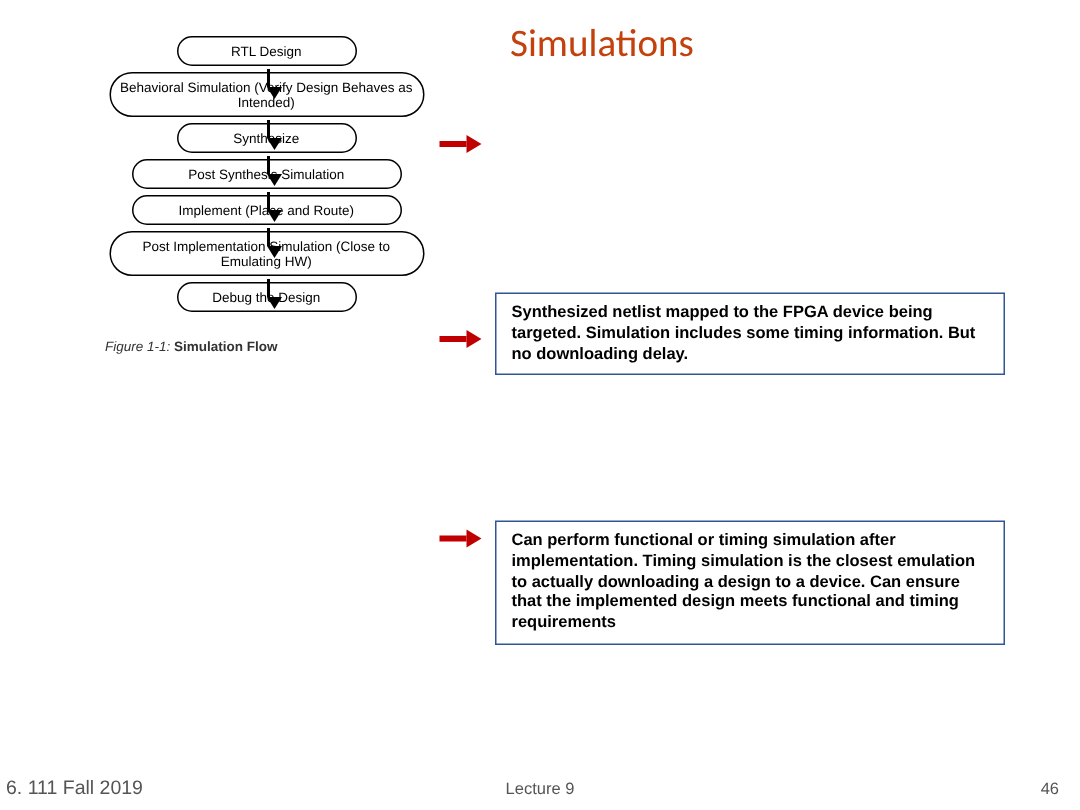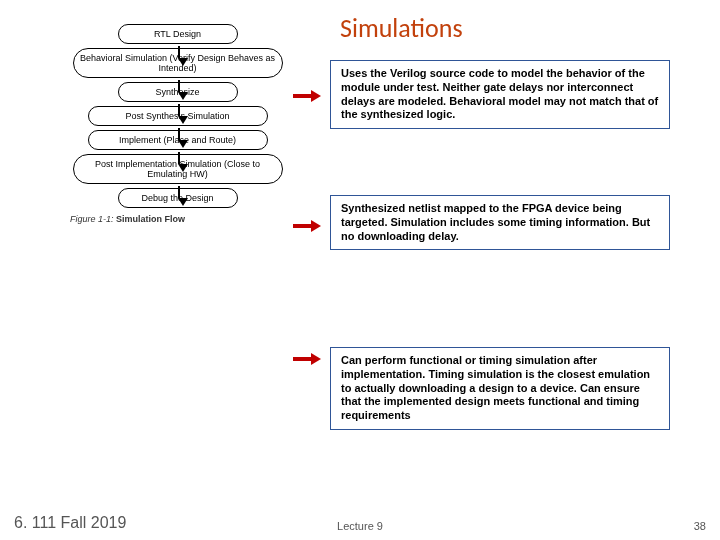--- a/index.html
+++ b/index.html
@@ -50,21 +50,21 @@
   .darrow::after {
     content: ""; display:block;
     width: 0; height: 0;
     border-left: 5px solid transparent;
     border-right: 5px solid transparent;
     border-top: 8px solid #000;
     margin: 0 auto;
   }
   .figcap {
     font-size: 9px; color:#333;
-    margin-top: 6px;
+    margin-top: 18px;
   }
   .figcap .fignum { font-style: italic; }
   .figcap .figtitle { font-weight: bold; }
   
   .pointer {
     position: absolute;
     width: 28px; height: 8px;
   }
   .pointer .shaft {
     position:absolute; left:0; top:2px;
@@ -83,22 +83,22 @@
     border: 1.5px solid #2f5597;
     padding: 6px 10px;
     width: 340px;
     font-size: 11px;
     font-weight: bold;
     line-height: 1.25;
     background: #fff;
   }
   
   .footer-left {
-    position: absolute; left: 14px; bottom: 8px;
-    font-size: 16px; color:#555;
+    position: absolute; left: 4px; bottom: 8px;
+    font-size: 13px; color:#555;
   }
   .footer-center {
     position: absolute; left: 0; right: 0; bottom: 8px;
     text-align: center; font-size: 11px; color:#555;
   }
   .footer-right {
     position: absolute; right: 14px; bottom: 8px;
     font-size: 11px; color:#555;
   }
 </style>
@@ -137,21 +137,20 @@
     </div>
   <div class="pointer" style="left:293px; top:222px;">
       <div class="shaft"></div>
       <div class="head"></div>
     </div>
   <div class="pointer" style="left:293px; top:355px;">
       <div class="shaft"></div>
       <div class="head"></div>
     </div>
 
-  <div class="callout" style="left:330px; top:60px;">Uses the Verilog source code to model the behavior of the module under test. Neither gate delays nor interconnect delays are modeled. Behavioral model may not match that of the synthesized logic.</div>
   <div class="callout" style="left:330px; top:195px;">Synthesized netlist  mapped to the FPGA device being targeted. Simulation includes some timing information. But no downloading delay.</div>
   <div class="callout" style="left:330px; top:315px;margin-top:32px;">Can perform functional or timing simulation after implementation.  Timing simulation is the closest emulation to actually downloading a design to a device.  Can ensure that the implemented design meets functional and timing requirements</div>
 
   <div class="footer-left">6. 111 Fall 2019</div>
   <div class="footer-center">Lecture 9</div>
-  <div class="footer-right">38</div>
+  <div class="footer-right">46</div>
 
 </div>
 
 </body></html>

